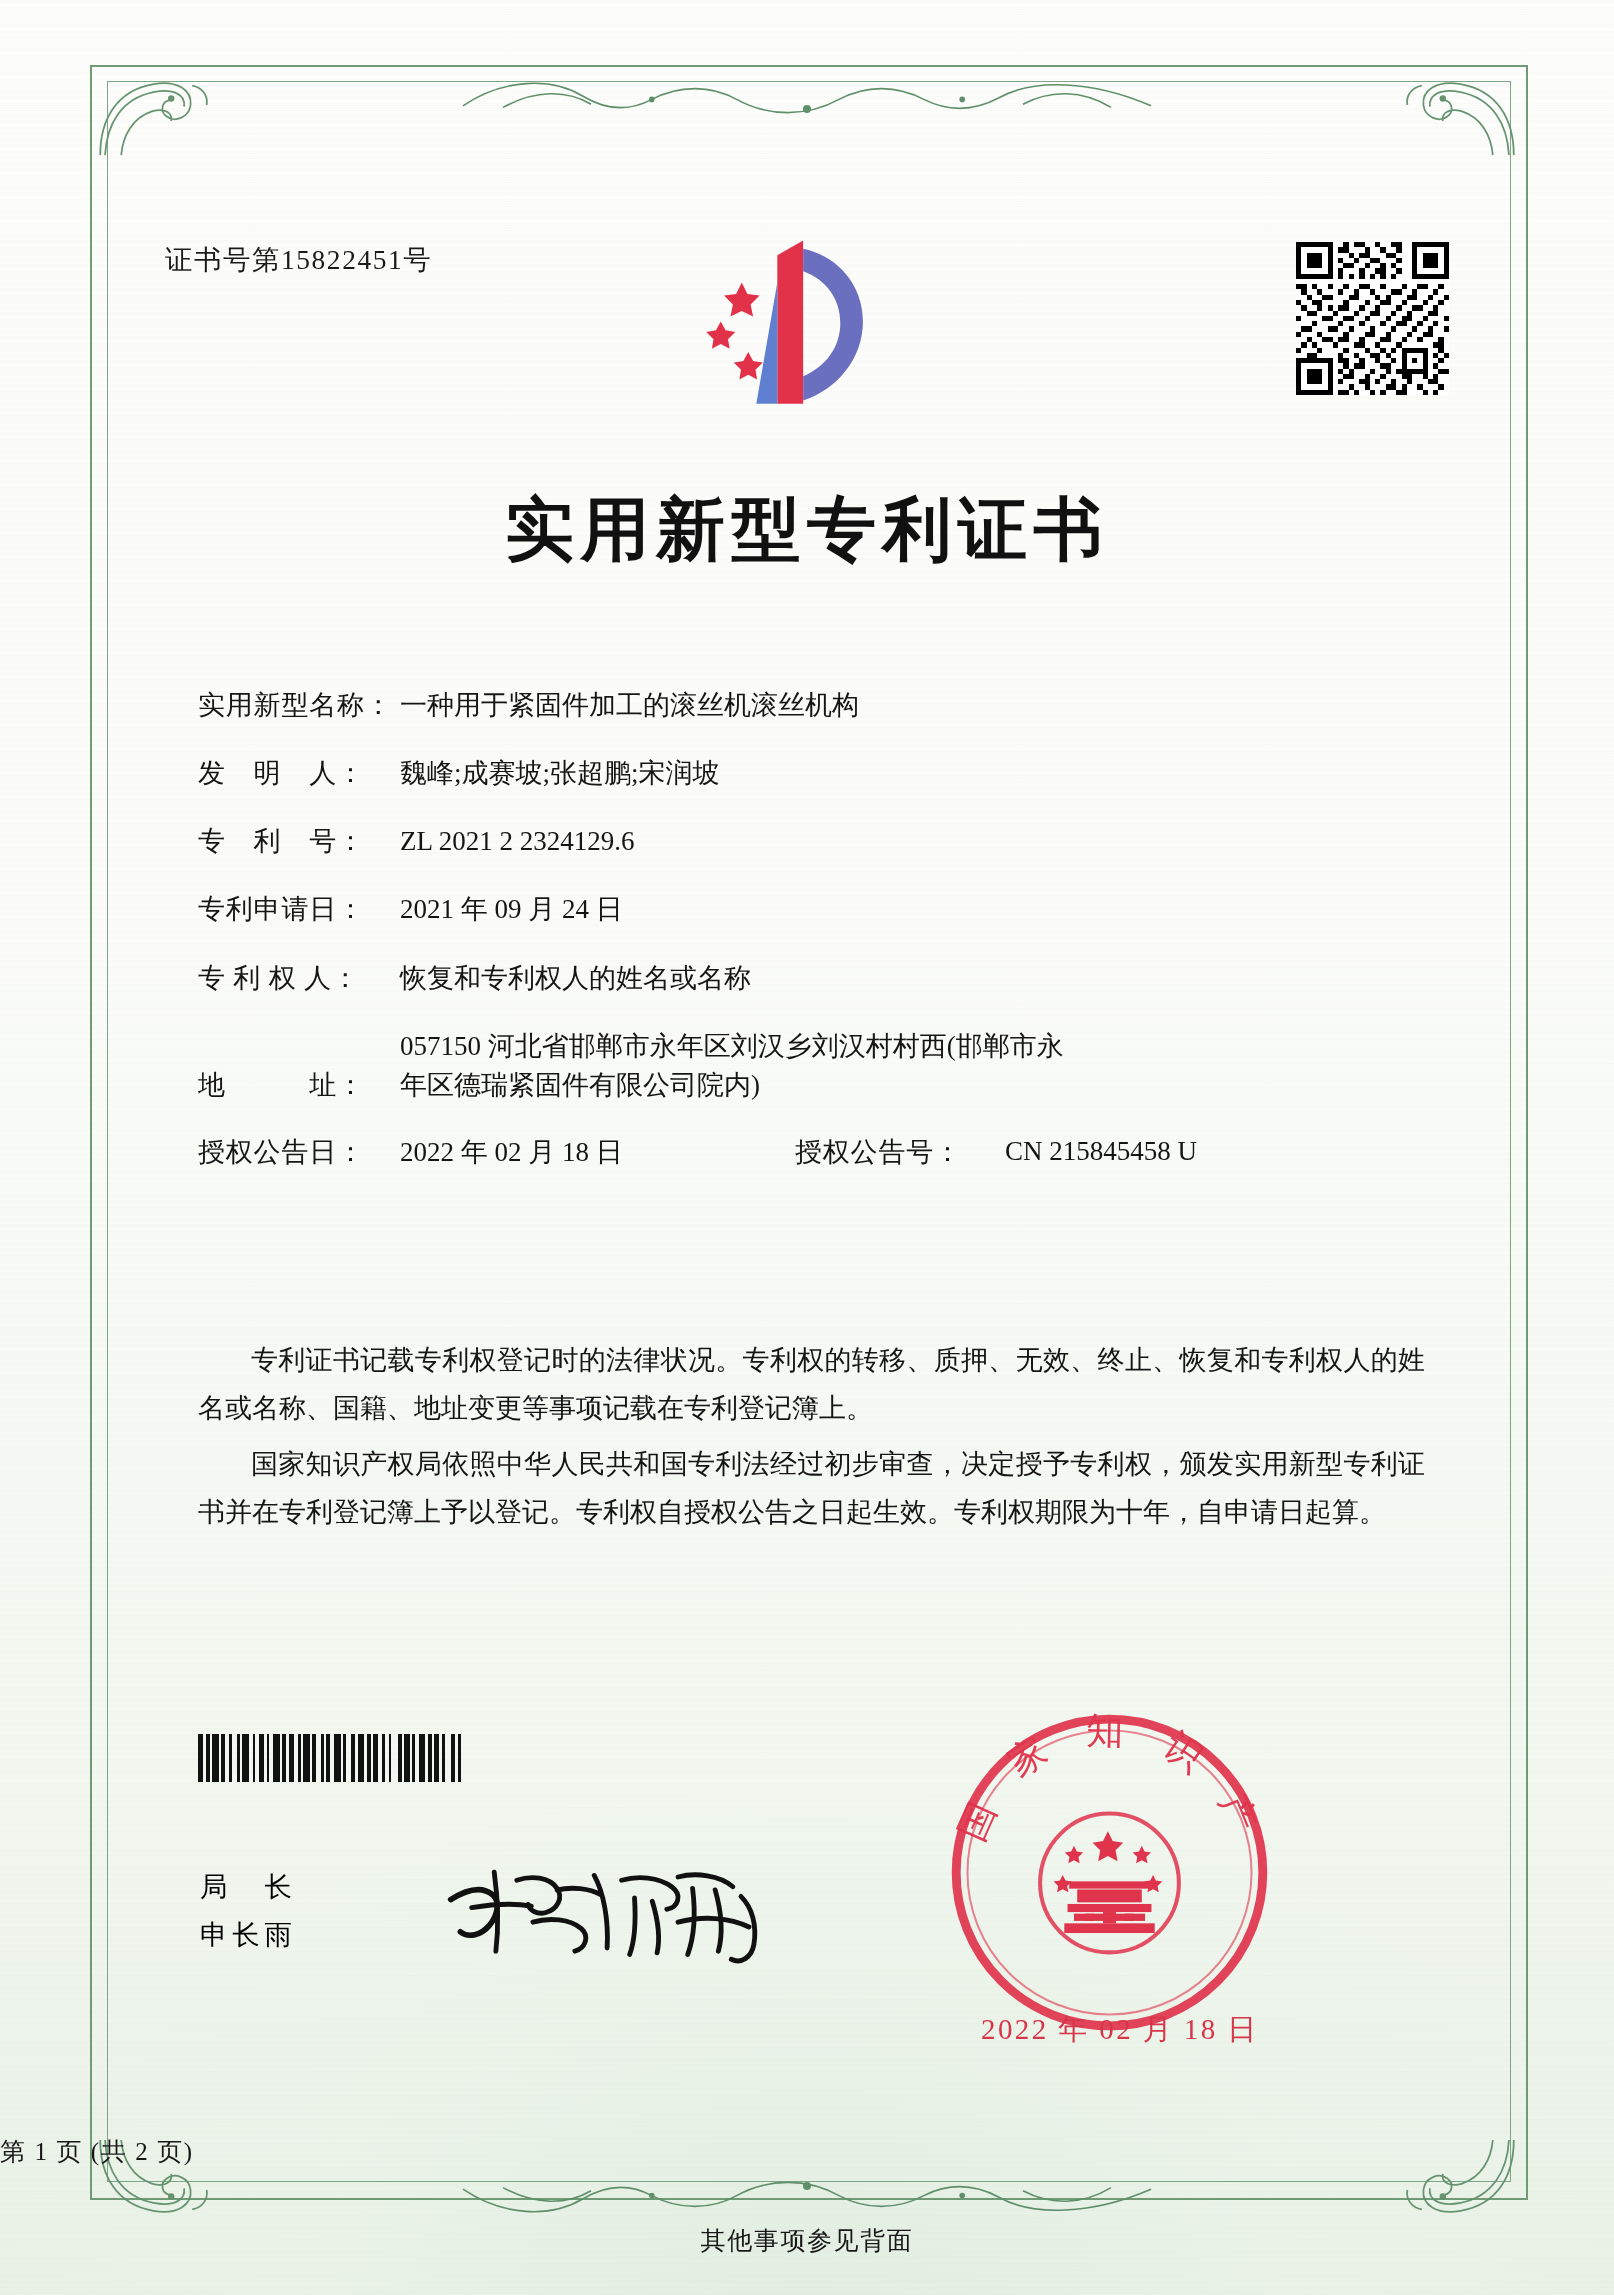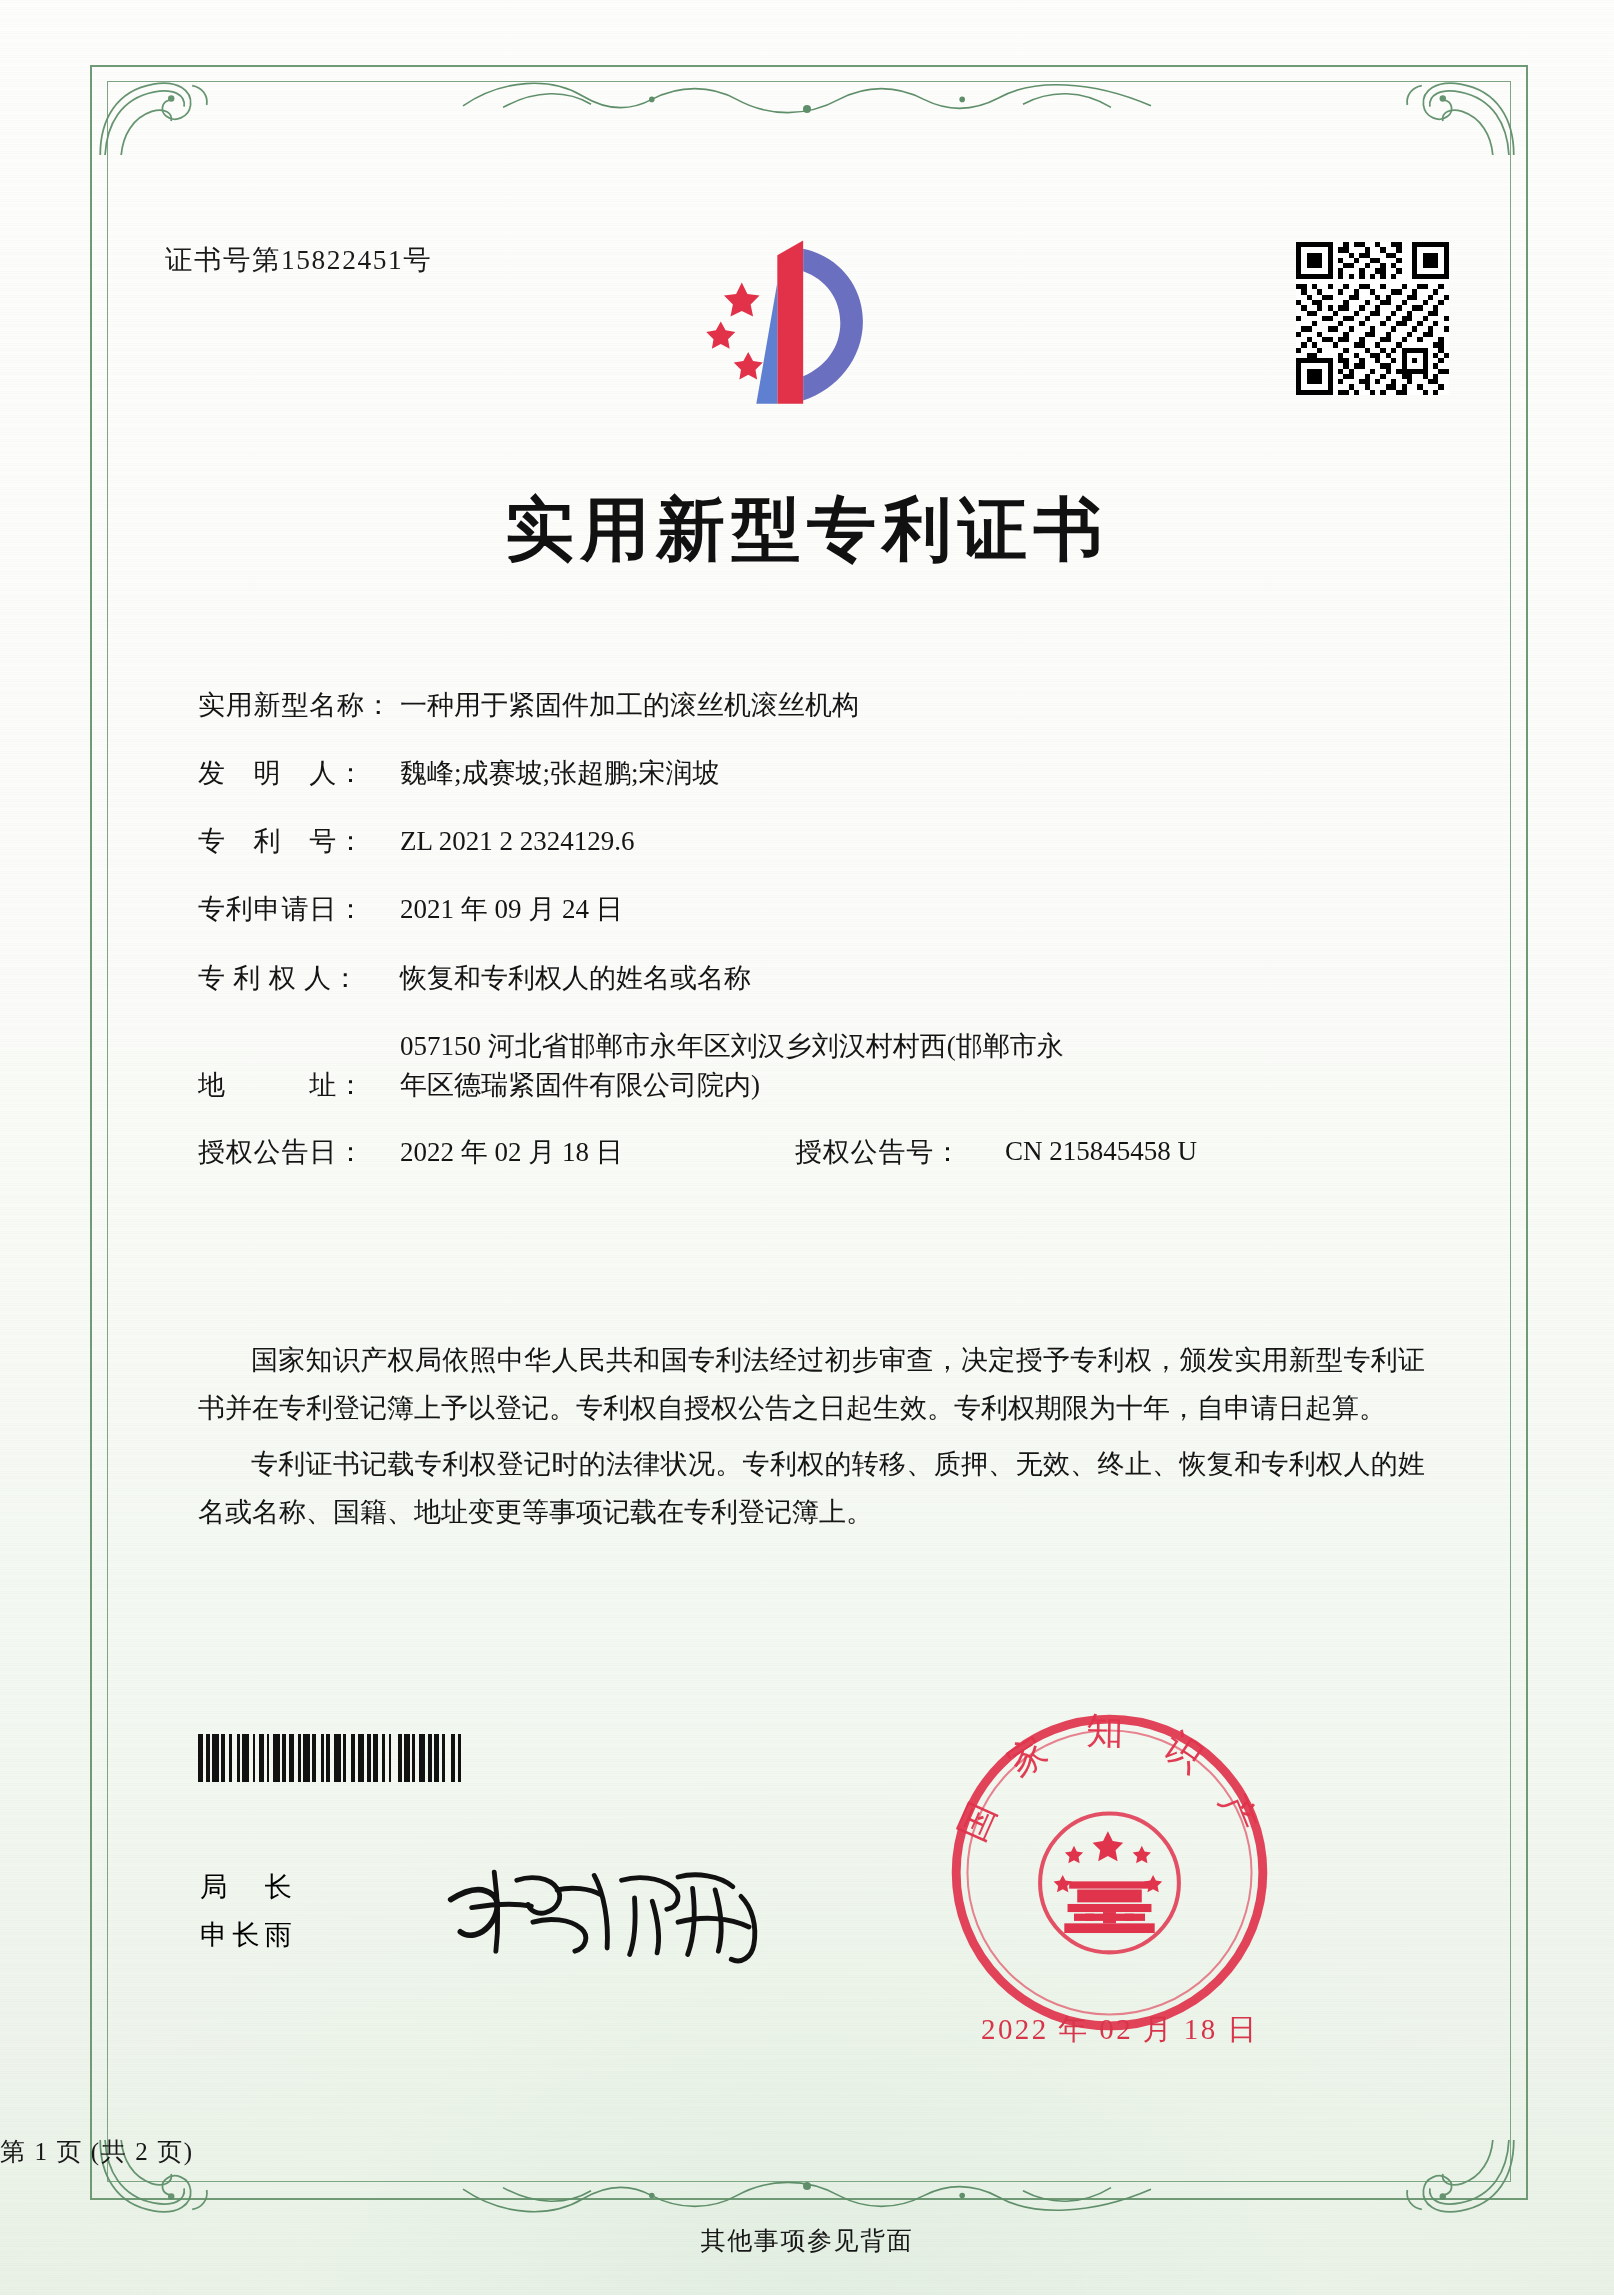--- a/index.html
+++ b/index.html
@@ -573,22 +573,22 @@
         <div class="field-value">2022 年 02 月 18 日</div>
       </div>
       <div class="dual-right">
         <div class="field-label">授权公告号：</div>
         <div class="field-value">CN 215845458 U</div>
       </div>
     </div>
   </div>
 
   <div class="paras">
+    <p>专利证书记载专利权登记时的法律状况。专利权的转移、质押、无效、终止、恢复和专利权人的姓名或名称、国籍、地址变更等事项记载在专利登记簿上。</p>
     <p>国家知识产权局依照中华人民共和国专利法经过初步审查，决定授予专利权，颁发实用新型专利证书并在专利登记簿上予以登记。专利权自授权公告之日起生效。专利权期限为十年，自申请日起算。</p>
-    <p>专利证书记载专利权登记时的法律状况。专利权的转移、质押、无效、终止、恢复和专利权人的姓名或名称、国籍、地址变更等事项记载在专利登记簿上。</p>
   </div>
 
   <div class="barcode" id="barcode">
       <i style="width:5.2px"></i>
       <i style="width:2.6px;background:transparent"></i>
       <i style="width:3.9px"></i>
       <i style="width:2.6px;background:transparent"></i>
       <i style="width:6.5px"></i>
       <i style="width:2.6px;background:transparent"></i>
       <i style="width:3.9px"></i>

